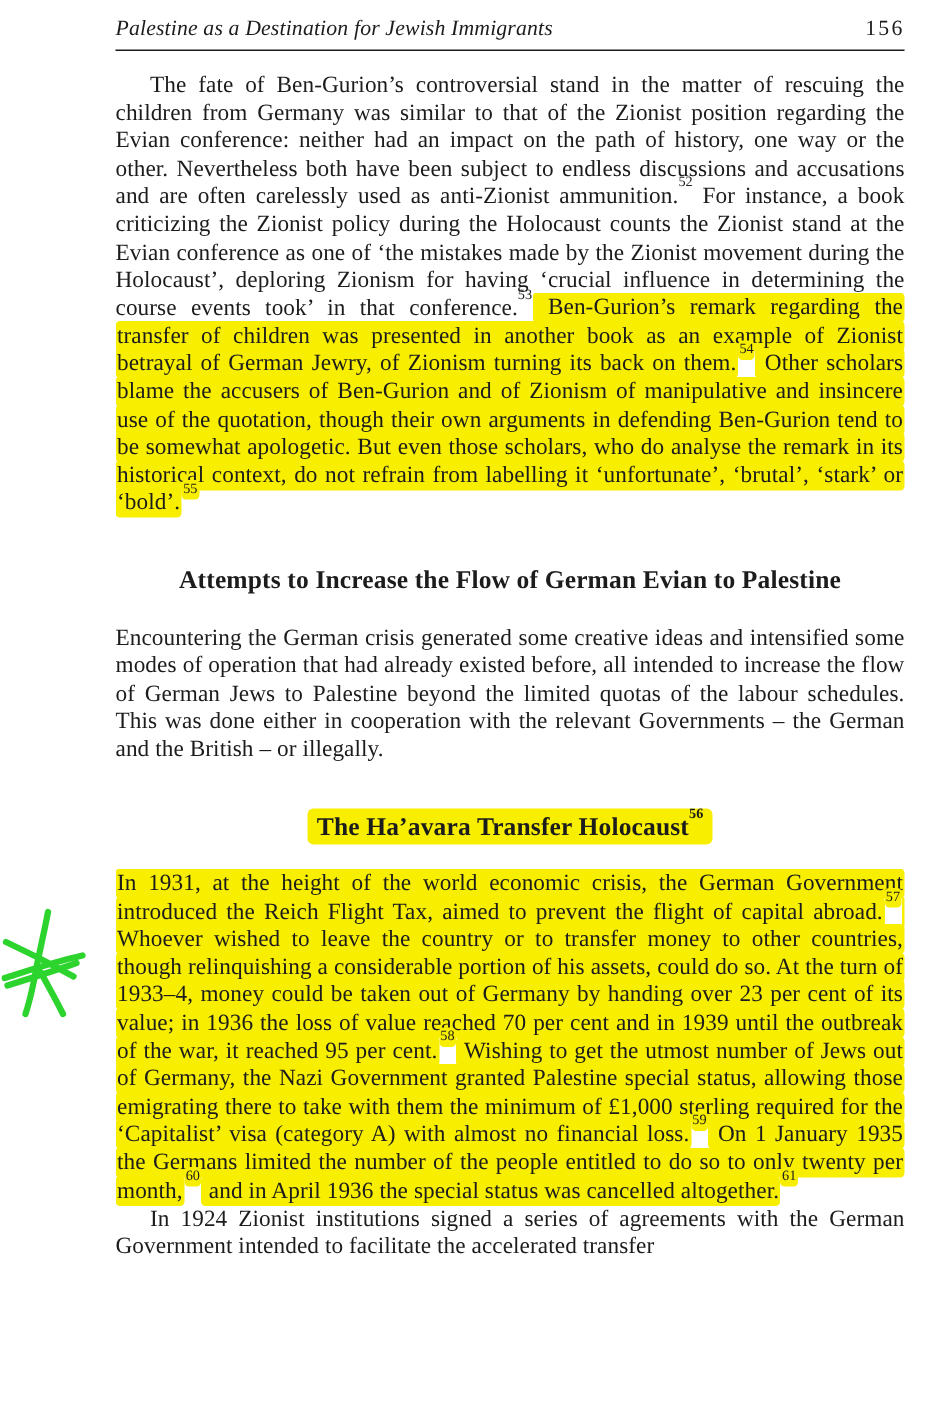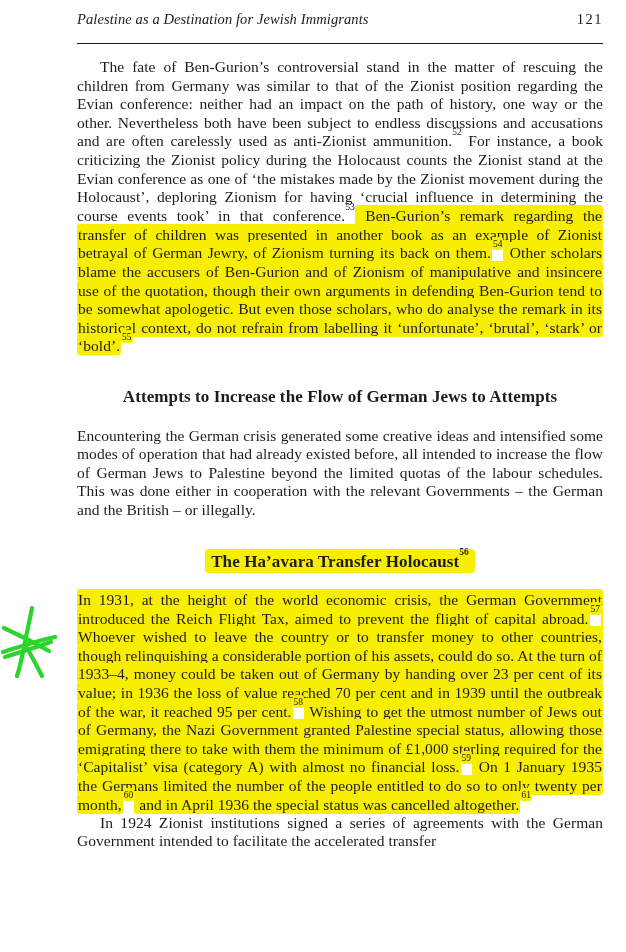--- a/index.html
+++ b/index.html
@@ -22,21 +22,21 @@
     position: absolute;
     left: 77px;
     top: 11px;
     width: 526px;
   }
   .page-header {
     display: flex;
     justify-content: space-between;
     align-items: baseline;
     border-bottom: 1.6px solid #1b1b1b;
-    padding-bottom: 15px;
+    padding-bottom: 5px;
   }
   .running-title {
     font-style: italic;
     font-size: 14.5px;
     letter-spacing: 0.1px;
   }
   .page-number {
     font-size: 14.5px;
     letter-spacing: 1.5px;
   }
@@ -95,26 +95,26 @@
     <path d="M 31 4 C 28 20 24 36 22 48 C 20 58 18 66 16 72"></path>
     <path d="M 3 24 C 16 30 32 38 48 47"></path>
     <path d="M 2 48 C 18 43 36 37 54 33"></path>
     <path d="M 4 53 C 20 48 36 43 50 38"></path>
     <path d="M 26 44 C 31 53 36 62 41 72"></path>
   </svg>
 
   <div class="content">
     <header class="page-header">
       <span class="running-title">Palestine as a Destination for Jewish Immigrants</span>
-      <span class="page-number">121</span>
+      <span class="page-number">156</span>
     </header>
 
     <main class="body-text">
         <p class="para indent"><span>The fate of Ben-Gurion’s controversial stand in the matter of rescuing the children from Germany was similar to that of the Zionist position regarding the Evian conference: neither had an impact on the path of history, one way or the other. Nevertheless both have been subject to endless discussions and accusations and are often carelessly used as anti-Zionist ammunition.</span><sup class="fn">52</sup><span> For instance, a book criticizing the Zionist policy during the Holocaust counts the Zionist stand at the Evian conference as one of ‘the mistakes made by the Zionist movement during the Holocaust’, deploring Zionism for having ‘crucial influence in determining the course events took’ in that conference.</span><sup class="fn">53</sup><span class="hl"> Ben-Gurion’s remark regarding the transfer of children was presented in another book as an example of Zionist betrayal of German Jewry, of Zionism turning its back on them.</span><sup class="fn hl">54</sup><span class="hl"> Other scholars blame the accusers of Ben-Gurion and of Zionism of manipulative and insincere use of the quotation, though their own arguments in defending Ben-Gurion tend to be somewhat apologetic. But even those scholars, who do analyse the remark in its historical context, do not refrain from labelling it ‘unfortunate’, ‘brutal’, ‘stark’ or ‘bold’.</span><sup class="fn hl">55</sup></p>
-        <h2 class="h-section"><span><span>Attempts to Increase the Flow of German Jews to Attempts</span></span></h2>
+        <h2 class="h-section"><span><span>Attempts to Increase the Flow of German Evian to Palestine</span></span></h2>
         <p class="para"><span>Encountering the German crisis generated some creative ideas and intensified some modes of operation that had already existed before, all intended to increase the flow of German Jews to Palestine beyond the limited quotas of the labour schedules. This was done either in cooperation with the relevant Governments – the German and the British – or illegally.</span></p>
         <h2 class="h-section sub"><span class="hl"><span>The Ha’avara Transfer Holocaust</span><sup class="fn">56</sup></span></h2>
         <p class="para"><span class="hl">In 1931, at the height of the world economic crisis, the German Government introduced the Reich Flight Tax, aimed to prevent the flight of capital abroad.</span><sup class="fn hl">57</sup><span class="hl"> Whoever wished to leave the country or to transfer money to other countries, though relinquishing a considerable portion of his assets, could do so. At the turn of 1933–4, money could be taken out of Germany by handing over 23 per cent of its value; in 1936 the loss of value reached 70 per cent and in 1939 until the outbreak of the war, it reached 95 per cent.</span><sup class="fn hl">58</sup><span class="hl"> Wishing to get the utmost number of Jews out of Germany, the Nazi Government granted Palestine special status, allowing those emigrating there to take with them the minimum of £1,000 sterling required for the ‘Capitalist’ visa (category A) with almost no financial loss.</span><sup class="fn hl">59</sup><span class="hl"> On 1 January 1935 the Germans limited the number of the people entitled to do so to only twenty per month,</span><sup class="fn hl">60</sup><span class="hl"> and in April 1936 the special status was cancelled altogether.</span><sup class="fn hl">61</sup></p>
         <p class="para indent"><span>In 1924 Zionist institutions signed a series of agreements with the German Government intended to facilitate the accelerated transfer</span></p>
       </main>
   </div>
 
 </div>
 
 </body></html>

